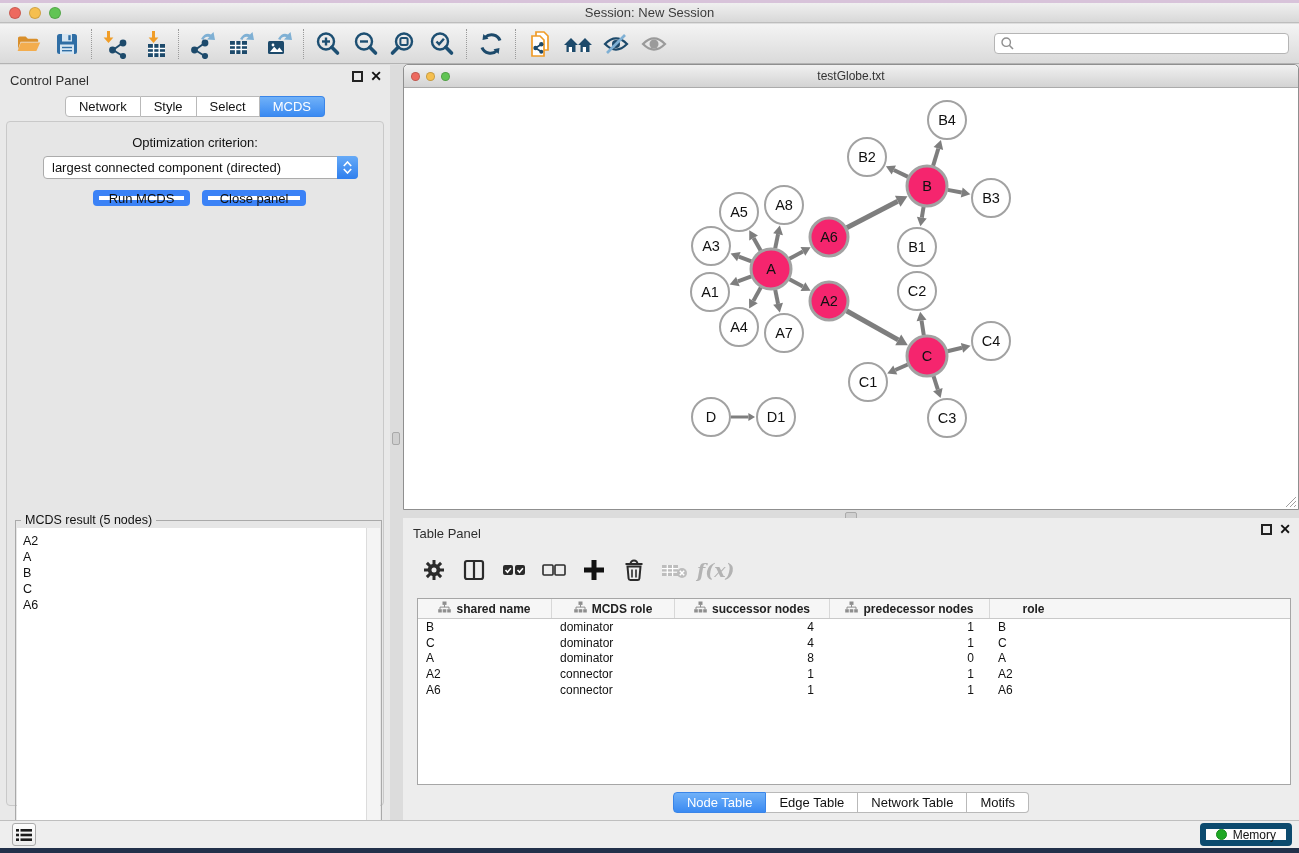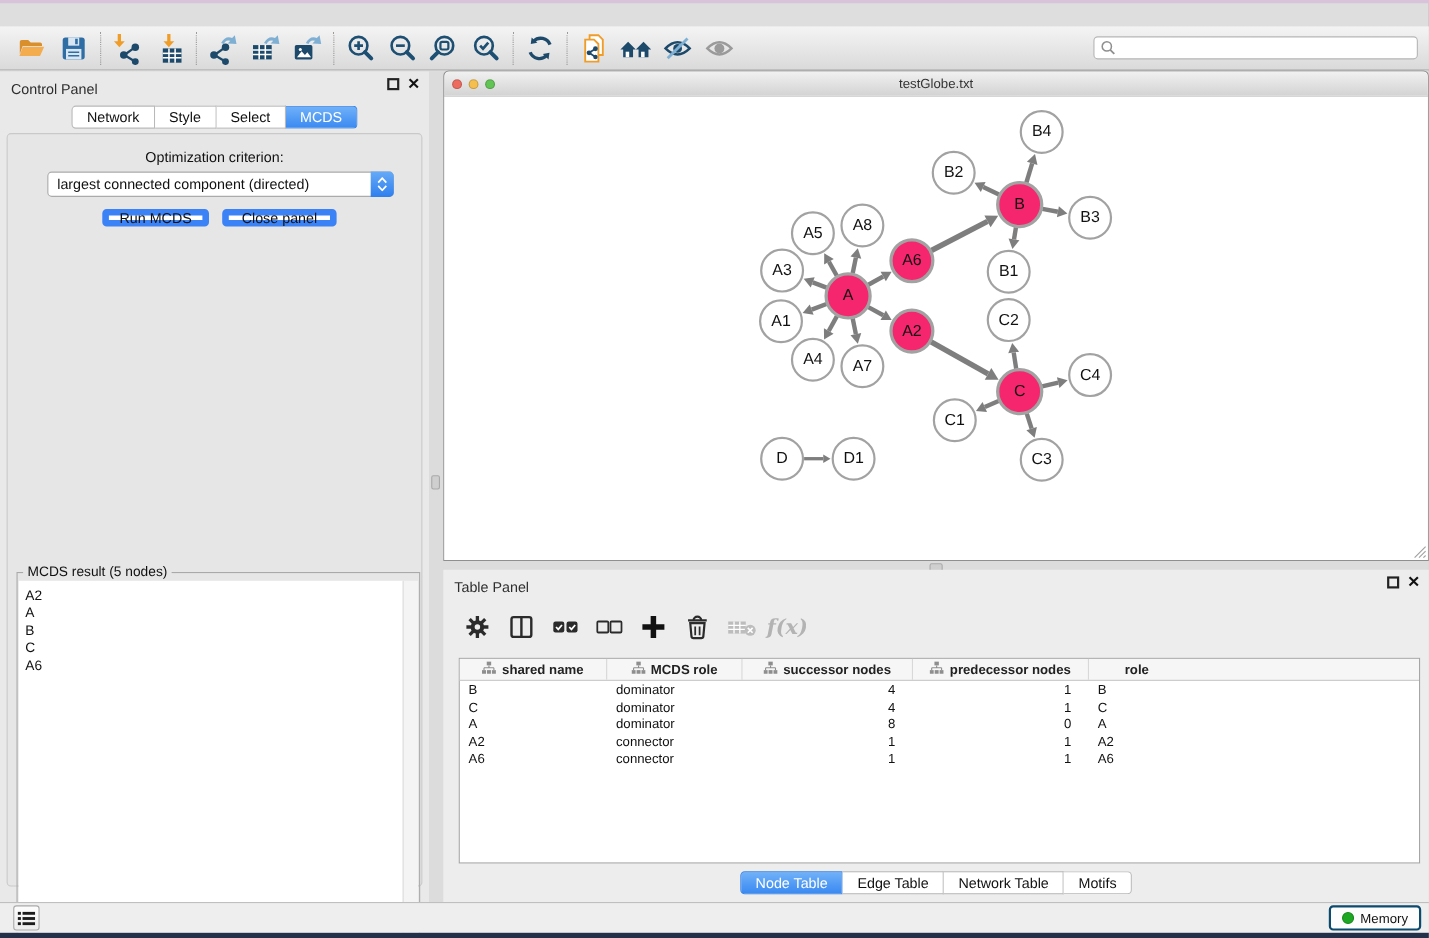--- a/index.html
+++ b/index.html
@@ -97,30 +97,38 @@
   .tbody .cell { display:flex; align-items:center; padding:0 8px; white-space:nowrap; }
   .tbody .cell.num { justify-content:flex-end; padding-right:16px; }
   .tp-tabs { position:absolute; left:0; bottom:7px; width:100%; display:flex; justify-content:center; }
 
   
   .statusbar { position:absolute; left:0; top:820px; width:100%; height:28px; background:#eeeeee; border-top:1px solid #bfbfbf; }
   .sb-listbtn { position:absolute; left:12px; top:2px; width:24px; height:23px;
     background:linear-gradient(#fdfdfd,#ededed); border:1px solid #ababab; border-radius:3px;
     display:flex; align-items:center; justify-content:center; }
   .sb-mem { position:absolute; right:7px; top:2px; height:23px; padding:0 10px;
-    background:#fdfdfd; border:2px solid #0c4a6e; border-radius:4px;
+    background:#fdfdfd; border:6px solid #0c4a6e; border-radius:4px;
     display:flex; align-items:center; gap:6px; font-size:12px; color:#111; }
   .mem-dot { width:11px; height:11px; border-radius:50%; background:#1ea723; border:1px solid #168a1b; }
 </style>
 </head>
 <body>
 
 <div class="app">
   <div class="wall-top"></div>
 
+  <div class="titlebar">
+    <div class="lights">
+      <span class="light red"></span>
+      <span class="light yellow"></span>
+      <span class="light green"></span>
+    </div>
+    <span class="title">Session: New Session</span>
+  </div>
 
   <div class="toolbar">
     <span class="tbi">
       <svg width="28" height="28" viewBox="0 0 28 28">
           <path d="M3 8.2c0-1 .8-1.8 1.8-1.8h5.8l2.3 2.3h8.6c1 0 1.7.8 1.7 1.7v1.4H5.6L3 19z" fill="#d98f2b"></path>
           <path d="M5.8 12.6h19.4L21.4 21H2.6z" fill="#f3ad4e"></path>
         </svg>
     </span>
     <span class="tbi">
       <svg width="28" height="28" viewBox="0 0 28 28">

